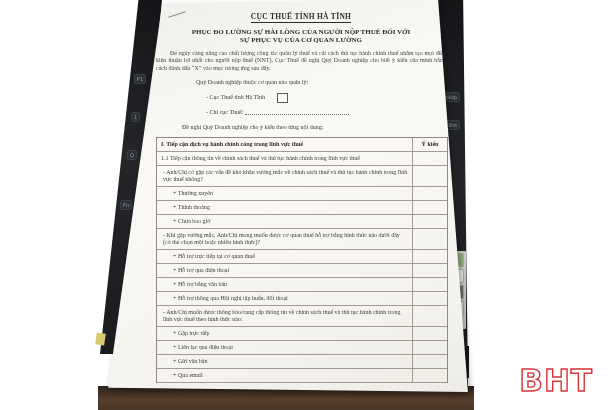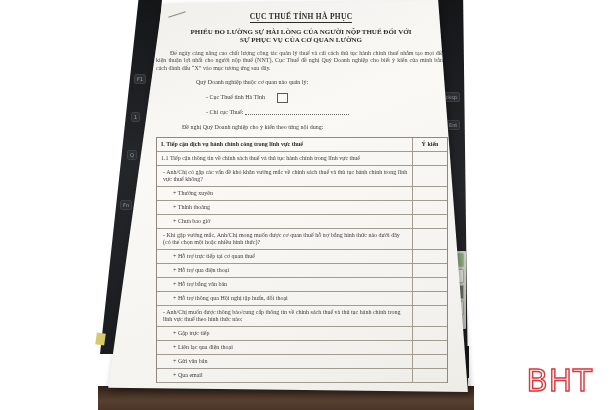--- a/index.html
+++ b/index.html
@@ -66,21 +66,21 @@
   .tmain{flex:1;border-right:1px solid #a29b90;}
   .topin{width:26px;flex:none;}
   .trow.header .tmain{font-weight:bold;color:#2e2c29;}
   .trow.header .topin{font-weight:bold;text-align:center;color:#2e2c29;}
   .trow.item .tmain{padding-left:4px;}
   .trow.question .tmain{padding-left:6px;}
   .trow.option .tmain{padding-left:16px;}
 
   
   .bht{position:absolute;right:22px;bottom:14px;
-    font-family:"DejaVu Sans",sans-serif;font-weight:400;font-size:31px;line-height:31px;
+    font-family:"DejaVu Sans",sans-serif;font-weight:700;font-size:31px;line-height:31px;
     color:#ffffff;-webkit-text-stroke:1.4px #d8373c;letter-spacing:1px;
     text-shadow:0 0 1px #d8373c;}
 </style>
 </head>
 <body>
 
 <div class="stage">
 
   <div class="kb kb-left">
       <div class="key-label" style="left: 34px; top: 74px;">F1</div>
@@ -101,24 +101,24 @@
   <div class="navy-object"></div>
   <div class="sticky-note"></div>
   <div class="desk"></div>
   <div class="chevron">›</div>
 
   <div class="paper-wrap">
     <div class="paper">
       <div class="pen-mark"></div>
       <div class="paper-inner">
         <div class="org-title">
-          <span>CỤC THUẾ TỈNH HÀ PHỤC</span>
+          <span>CỤC THUẾ TỈNH HÀ TĨNH</span>
         </div>
         <div class="form-title">
-          <div>PHIẾU ĐO LƯỜNG SỰ HÀI LÒNG CỦA NGƯỜI NỘP THUẾ ĐỐI VỚI</div>
+          <div>PHỤC ĐO LƯỜNG SỰ HÀI LÒNG CỦA NGƯỜI NỘP THUẾ ĐỐI VỚI</div>
           <div>SỰ PHỤC VỤ CỦA CƠ QUAN LƯỜNG</div>
         </div>
         <div class="intro">Để ngày càng nâng cao chất lượng công tác quản lý thuế và cải cách thủ tục hành chính thuế nhằm tạo mọi điều kiện thuận lợi nhất cho người nộp thuế (NNT), Cục Thuế đề nghị Quý Doanh nghiệp cho biết ý kiến của mình bằng cách đánh dấu “X” vào mục tương ứng sau đây.</div>
 
         <div class="manage-q">Quý Doanh nghiệp thuộc cơ quan nào quản lý:</div>
 
         <div class="manage-opt">
           <span>- Cục Thuế tỉnh Hà Tĩnh</span>
           <span class="checkbox"></span>
         </div>

